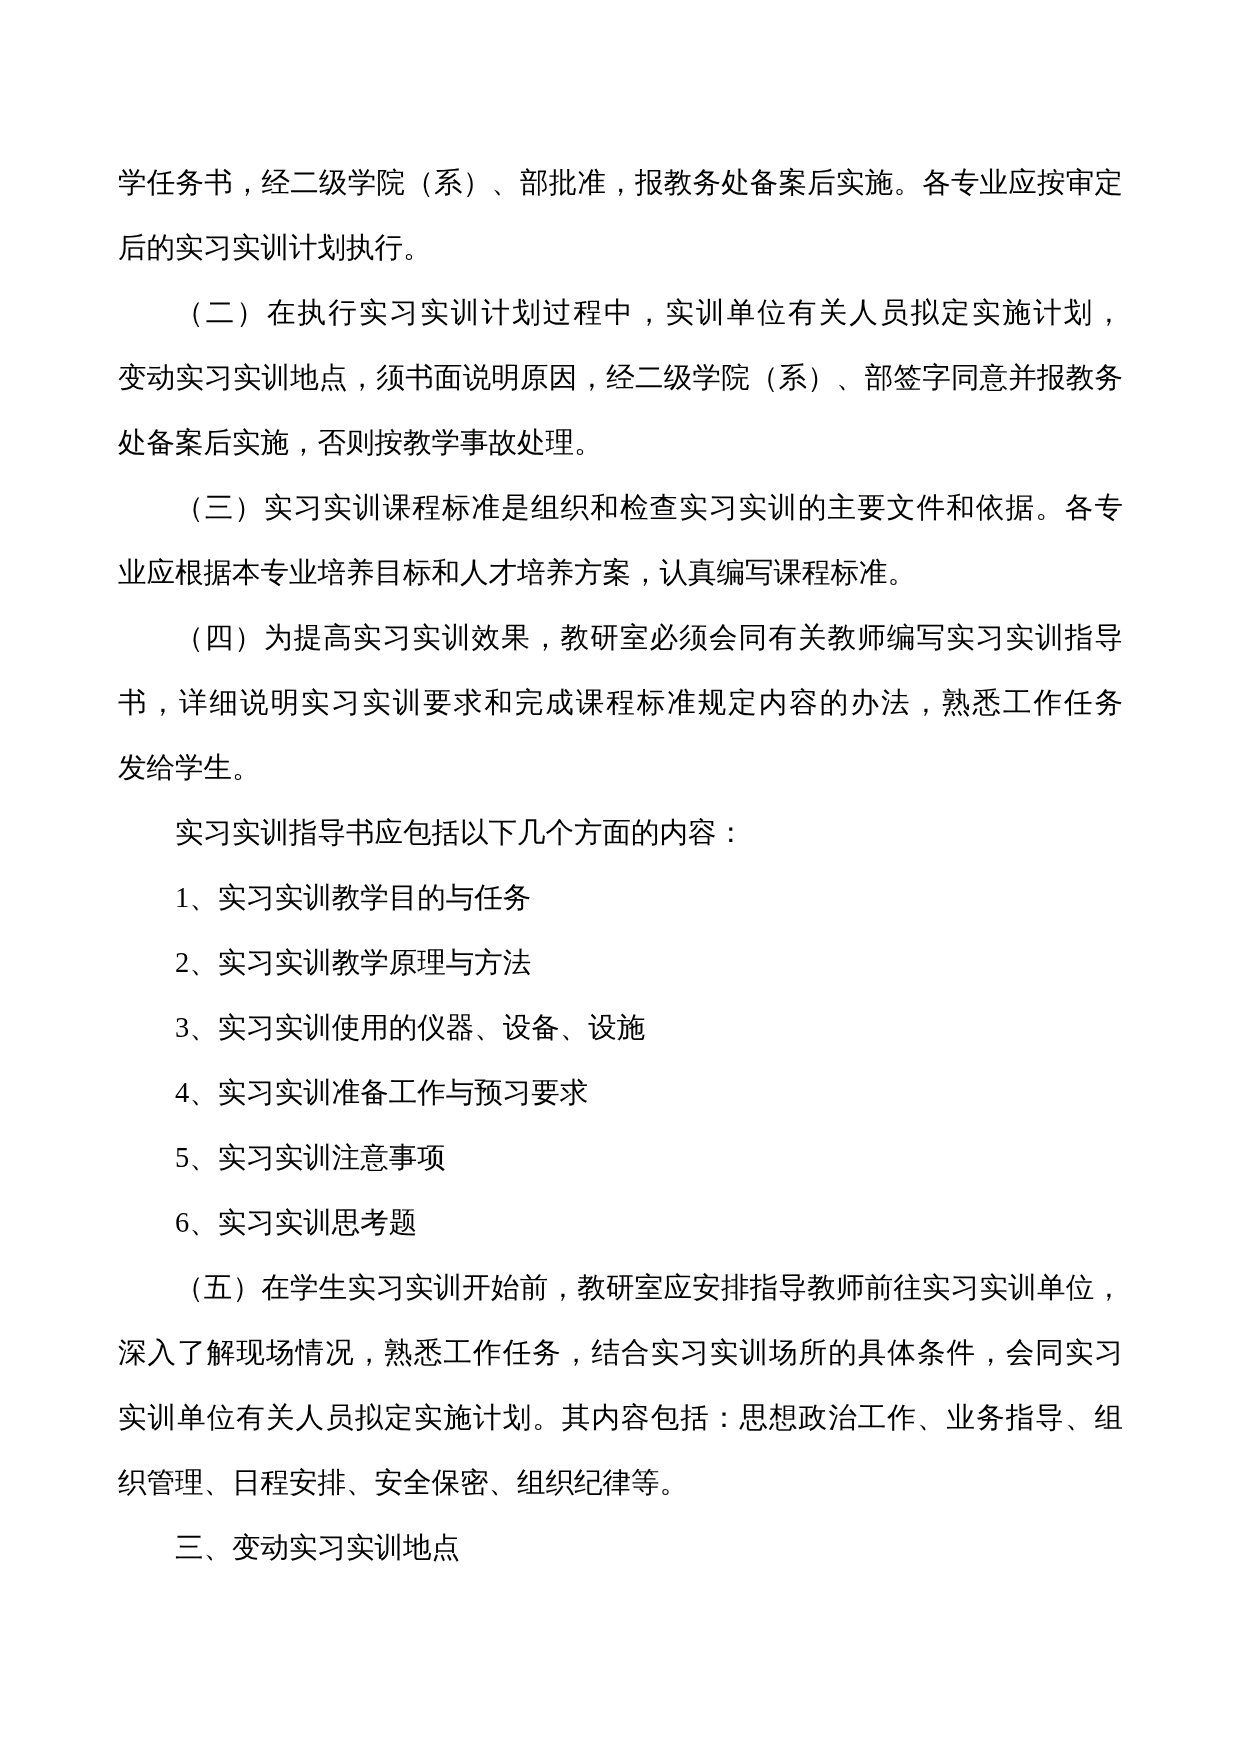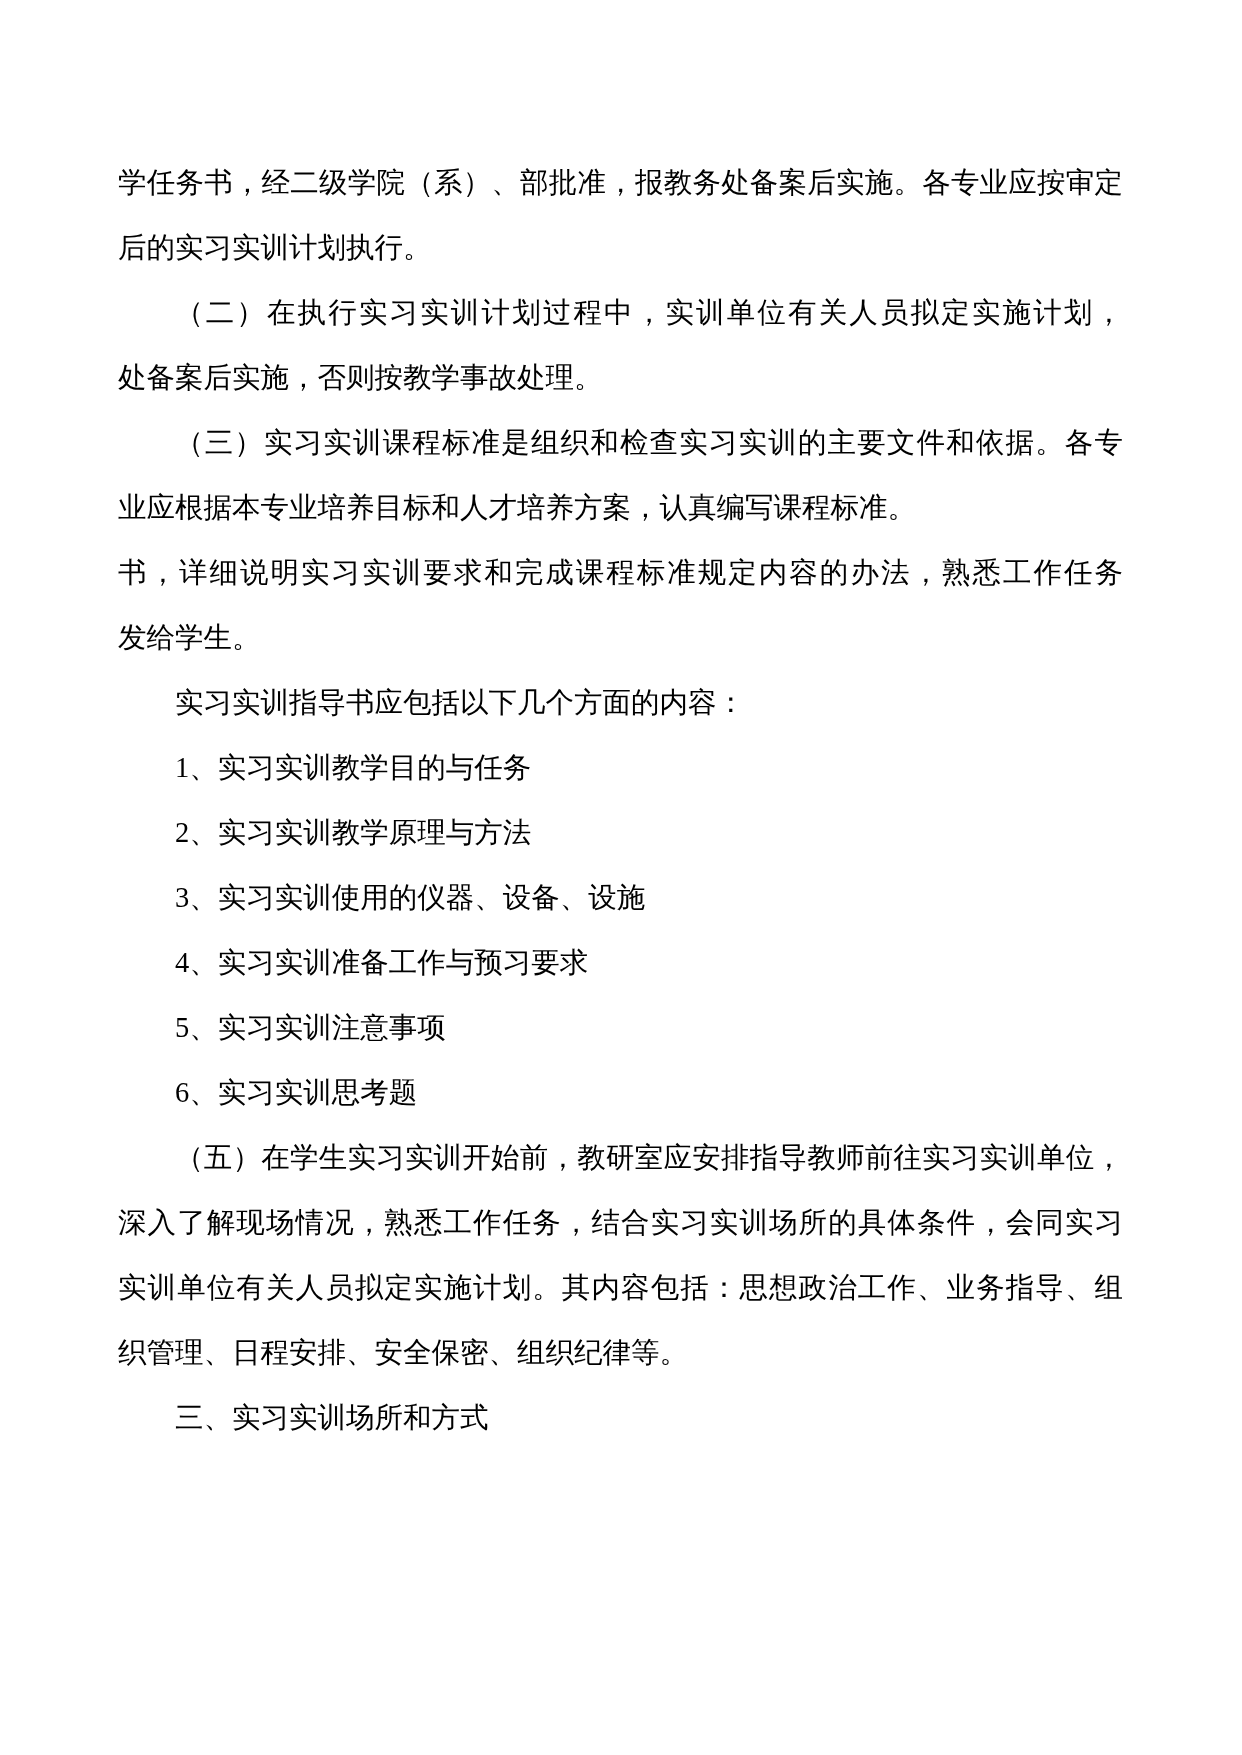--- a/index.html
+++ b/index.html
@@ -46,31 +46,33 @@
   }
 </style>
 </head>
 <body>
 
 <div class="page">
   <div class="doc-body">
     <div class="line fill">学任务书，经二级学院（系）、部批准，报教务处备案后实施。各专业应按审定</div>
     <div class="line">后的实习实训计划执行。</div>
     <div class="line fill indent">（二）在执行实习实训计划过程中，实训单位有关人员拟定实施计划，</div>
+    <div class="line fill">变动实习实训地点，须书面说明原因，经二级学院（系）、部签字同意并报教务</div>
     <div class="line">处备案后实施，否则按教学事故处理。</div>
     <div class="line fill indent">（三）实习实训课程标准是组织和检查实习实训的主要文件和依据。各专</div>
     <div class="line">业应根据本专业培养目标和人才培养方案，认真编写课程标准。</div>
+    <div class="line fill indent">（四）为提高实习实训效果，教研室必须会同有关教师编写实习实训指导</div>
     <div class="line fill">书，详细说明实习实训要求和完成课程标准规定内容的办法，熟悉工作任务</div>
     <div class="line">发给学生。</div>
     <div class="line indent">实习实训指导书应包括以下几个方面的内容：</div>
     <div class="line indent">1、实习实训教学目的与任务</div>
     <div class="line indent">2、实习实训教学原理与方法</div>
     <div class="line indent">3、实习实训使用的仪器、设备、设施</div>
     <div class="line indent">4、实习实训准备工作与预习要求</div>
     <div class="line indent">5、实习实训注意事项</div>
     <div class="line indent">6、实习实训思考题</div>
     <div class="line fill indent">（五）在学生实习实训开始前，教研室应安排指导教师前往实习实训单位，</div>
     <div class="line fill">深入了解现场情况，熟悉工作任务，结合实习实训场所的具体条件，会同实习</div>
     <div class="line fill">实训单位有关人员拟定实施计划。其内容包括：思想政治工作、业务指导、组</div>
     <div class="line">织管理、日程安排、安全保密、组织纪律等。</div>
-    <div class="line indent">三、实习实训场所和方式</div>
+    <div class="line indent">三、变动实习实训地点</div>
   </div>
 </div>
 
 </body></html>

